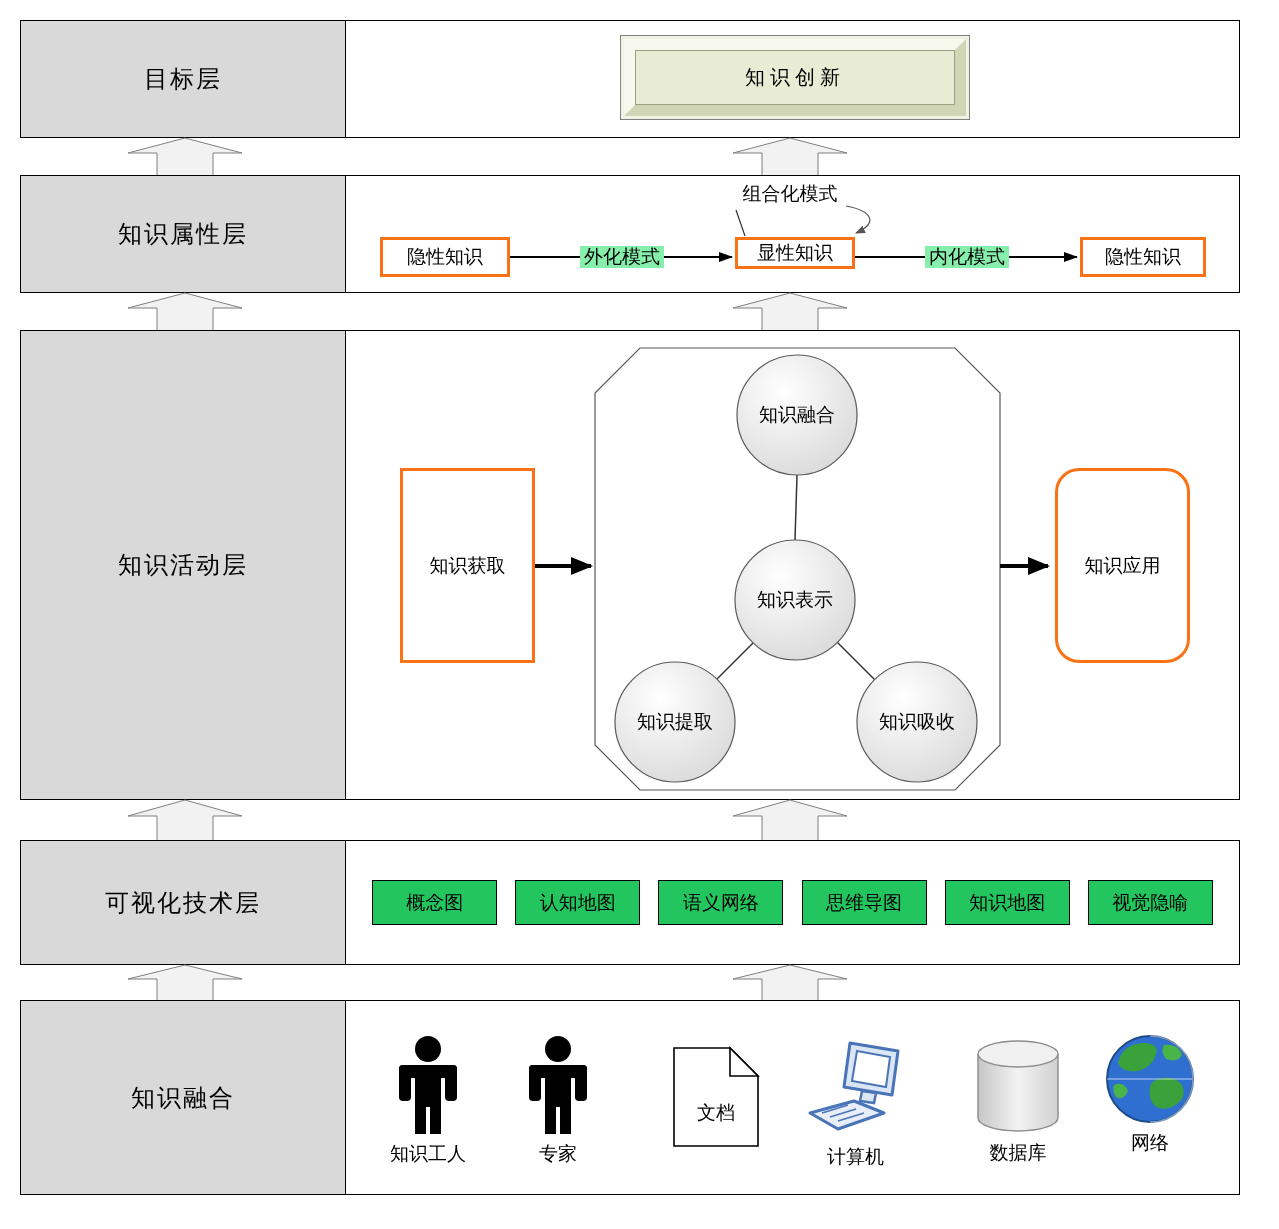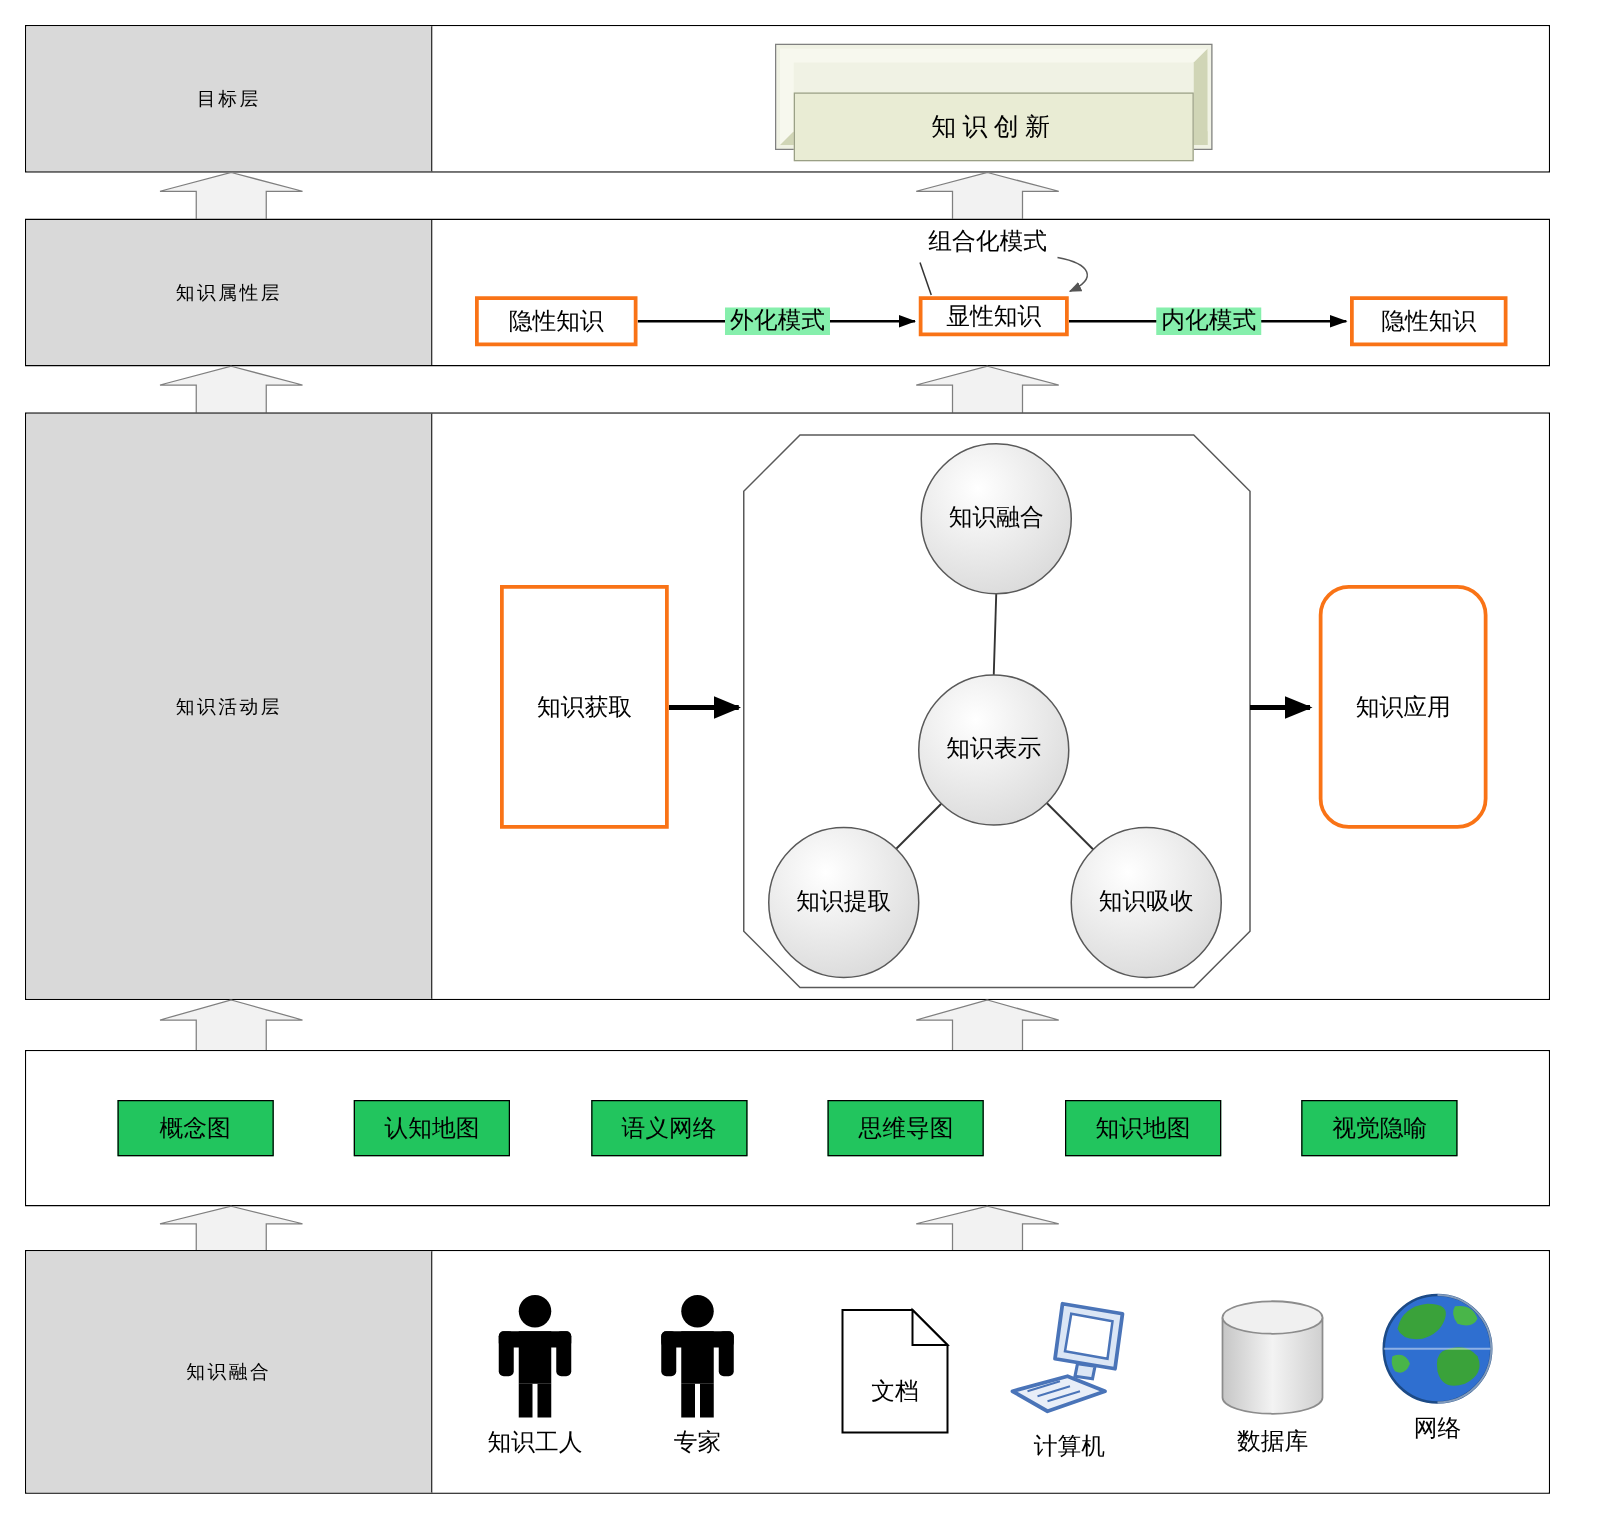--- a/index.html
+++ b/index.html
@@ -2,38 +2,38 @@
 <html><head>
 <meta charset="utf-8">
 <style>
   * { margin:0; padding:0; box-sizing:border-box; }
   html,body { background:#ffffff; }
   .canvas { position:relative; width:1279px; height:1229px; background:#fff;
             font-family:"Liberation Serif","DejaVu Serif",serif; color:#000; overflow:hidden; }
 
   .layer-row { position:absolute; left:20px; width:1220px; border:1px solid #000; display:flex; background:#fff; }
   .layer-label { width:325px; min-width:325px; background:#d9d9d9; border-right:1px solid #000;
-                 display:flex; align-items:center; justify-content:center; font-size:15px; letter-spacing:2px; }
+                 display:flex; align-items:center; justify-content:center; font-size:24px; letter-spacing:2px; }
   .layer-content { position:relative; flex:1; background:#fff; }
 
   .gap-svg { position:absolute; left:20px; display:block; }
 
   .small-box { position:absolute; border:3px solid #f97316; background:#fff;
                display:flex; align-items:center; justify-content:center; font-size:19px; }
 
   .flow-label { position:absolute; background:#86efac; font-size:19px; text-align:center; line-height:22px; height:22px; }
   .free-label { position:absolute; font-size:19px; text-align:center; line-height:22px; }
 
   
   .frame-outer { position:absolute; left:274px; top:14px; width:350px; height:85px;
                  border:1px solid #808080; background:#f0f2e4; padding:3px; }
   .frame-bevel { width:100%; height:100%; border:11px solid;
                  border-color:#f7f8ee #d0d5b6 #d0d5b6 #f7f8ee; }
   .frame-inner { width:100%; height:100%; background:#e9ecd4; border:1px solid #9aa086;
-                 display:flex; align-items:center; justify-content:center; font-size:20px; letter-spacing:5px;margin-top:24px; }
+                 display:flex; align-items:center; justify-content:center; font-size:20px; letter-spacing:5px; }
 
   .circle-label { position:absolute; width:110px; height:24px; line-height:24px; text-align:center; font-size:19px; }
 
   .vis-row { height:100%; display:flex; align-items:center; justify-content:space-evenly; padding:0 8px; }
   .vis-box { width:125px; height:45px; border:1px solid #000; background:#22c55e;
              display:flex; align-items:center; justify-content:center; font-size:19px; }
 
   .src-item { position:absolute; text-align:center; }
   .src-label { font-size:19px; margin-top:5px; }
   .doc-wrap { position:absolute; }
@@ -126,20 +126,21 @@
       <div class="circle-label" style="left:516px; top:379px;">知识吸收</div>
     </div>
   </div>
 
   <svg class="gap-svg" style="top:799px;" width="1220" height="42">
     <polygon points="165,1 222,17 193,17 193,42 137,42 137,17 108,17" fill="#f2f2f2" stroke="#7f7f7f"></polygon>
     <polygon points="770,1 827,17 798,17 798,42 742,42 742,17 713,17" fill="#f2f2f2" stroke="#7f7f7f"></polygon>
   </svg>
 
   <div class="layer-row" style="top:840px; height:125px;">
+    <div class="layer-label">可视化技术层</div>
     <div class="layer-content">
       <div class="vis-row">
         <div class="vis-box">概念图</div>
         <div class="vis-box">认知地图</div>
         <div class="vis-box">语义网络</div>
         <div class="vis-box">思维导图</div>
         <div class="vis-box">知识地图</div>
         <div class="vis-box">视觉隐喻</div>
       </div>
     </div>

